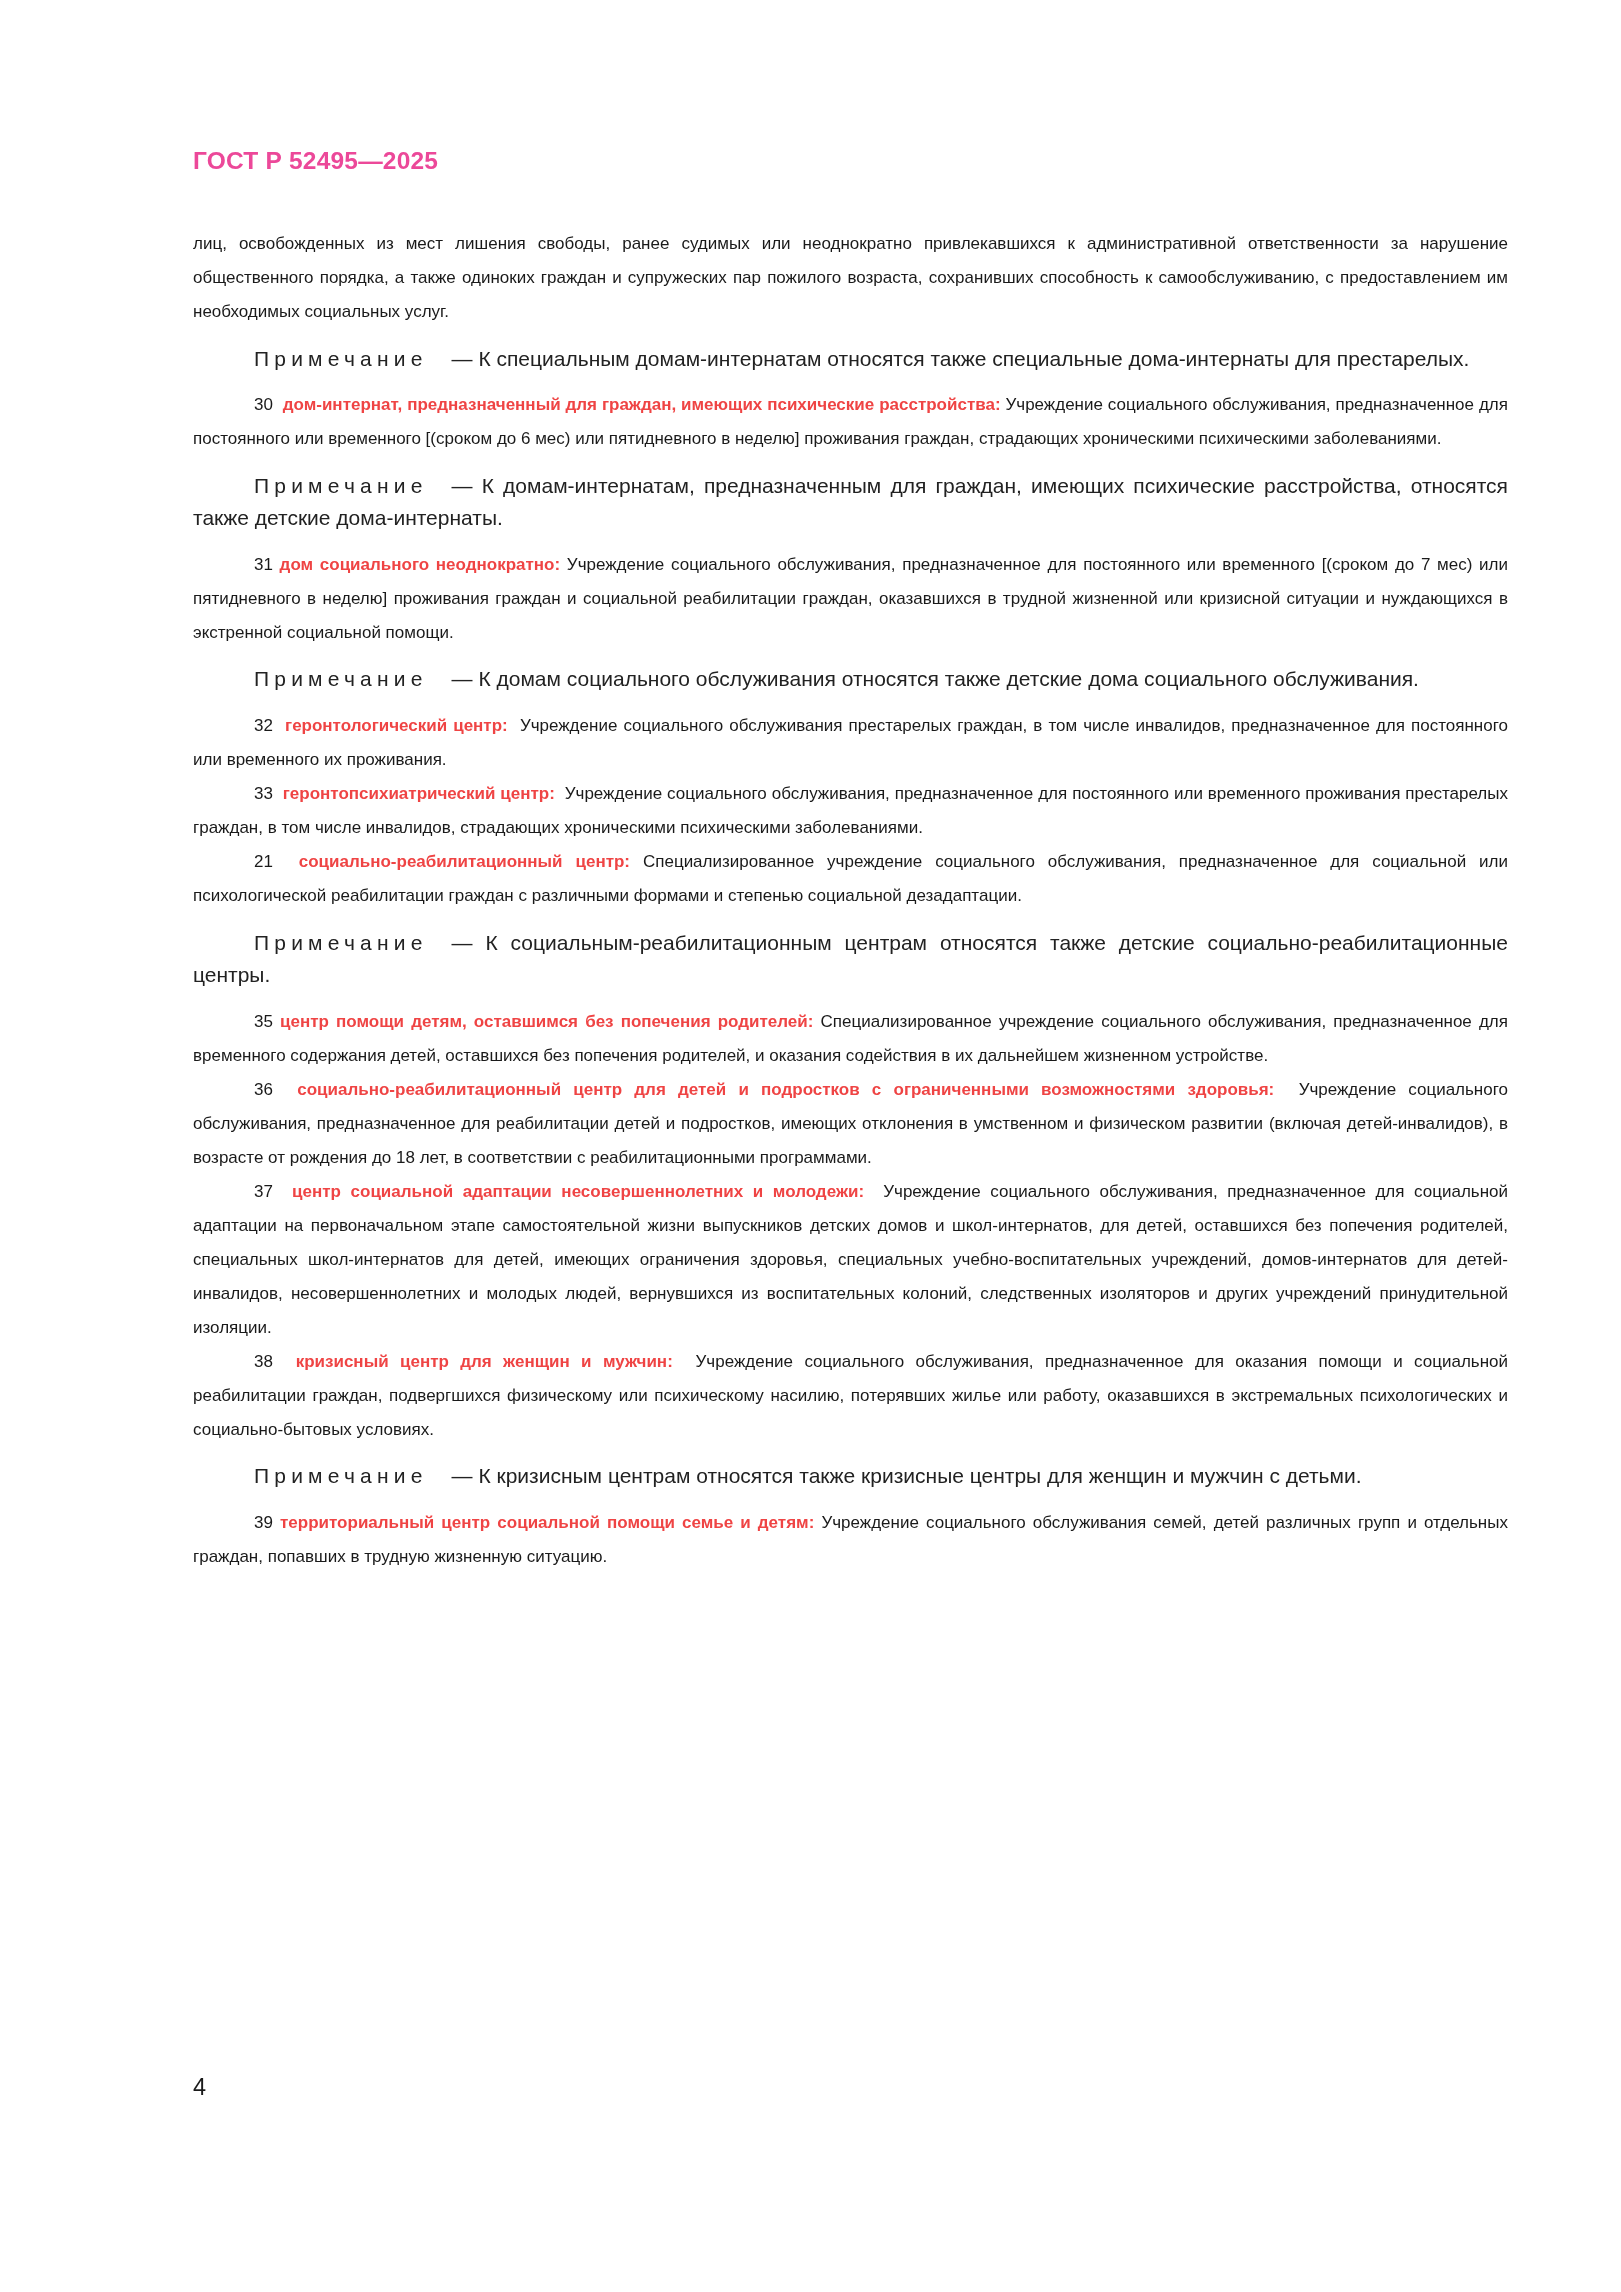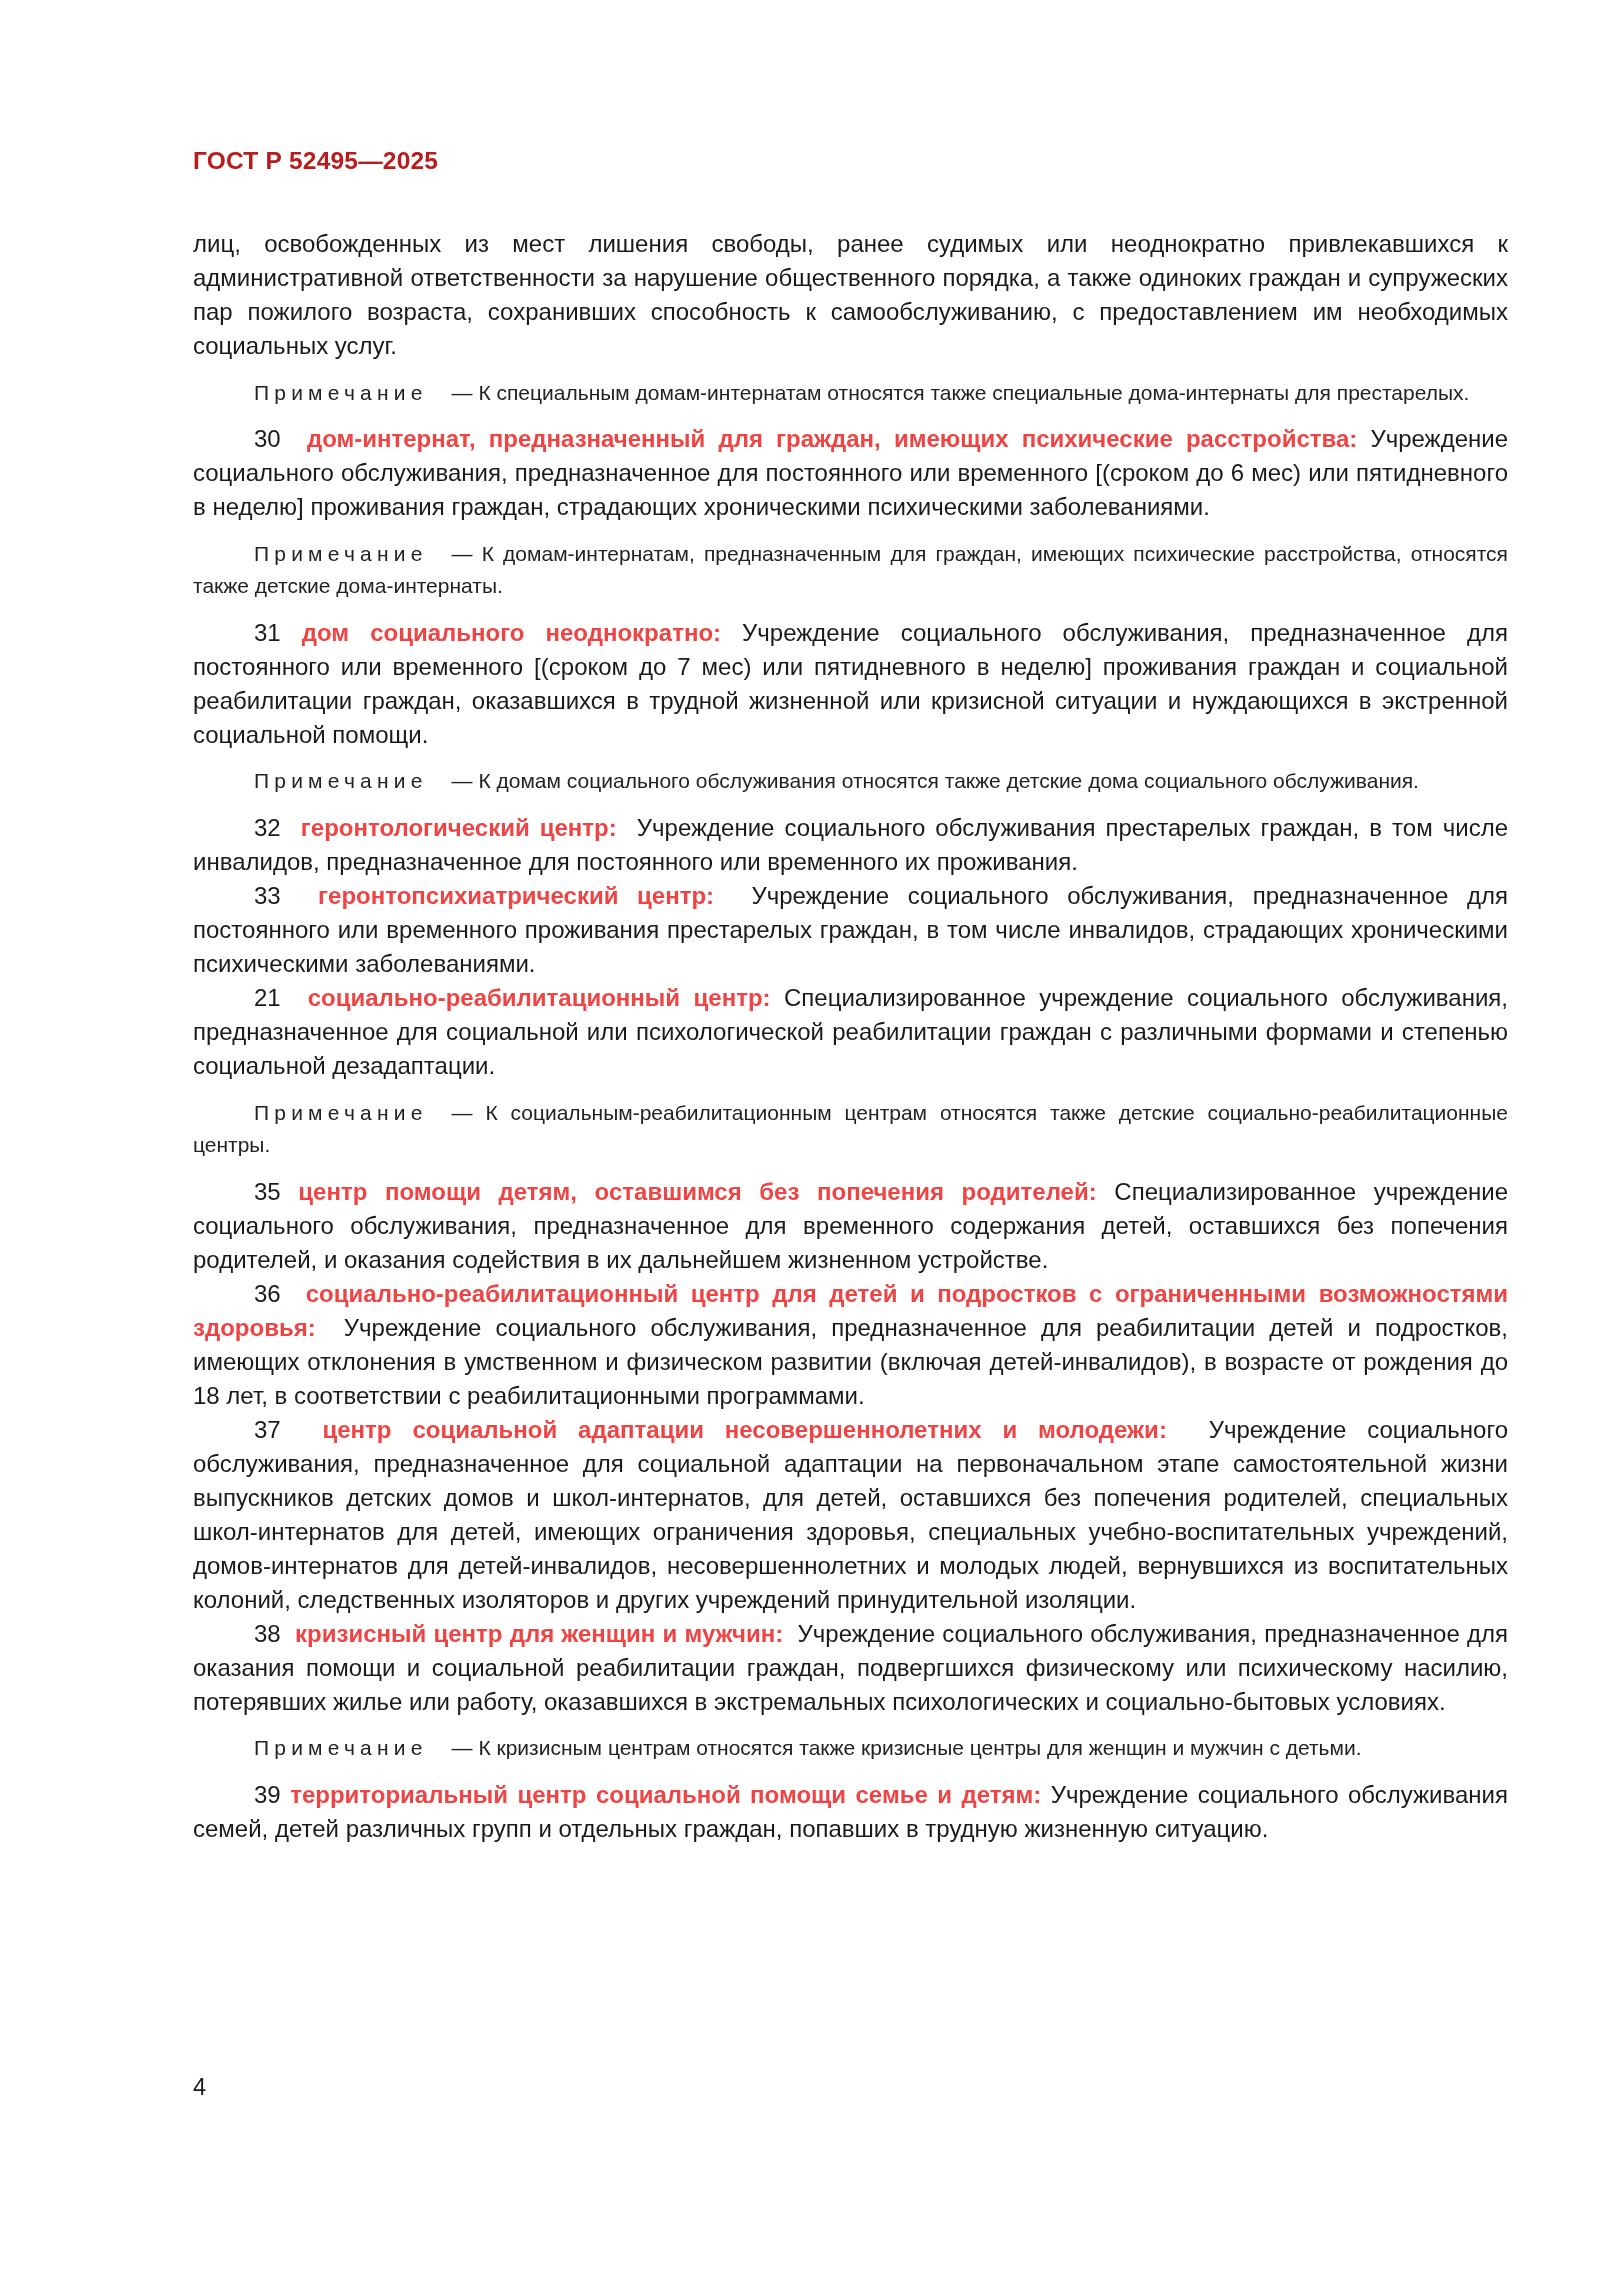--- a/index.html
+++ b/index.html
@@ -1,20 +1,20 @@
 <!DOCTYPE html>
 <html><head>
 <meta charset="utf-8">
 <style>
   html, body { margin: 0; padding: 0; background: #ffffff; }
   body { width: 1621px; height: 2293px; position: relative; overflow: hidden; color: #1a1a1a; }
   .page { position: absolute; left: 193px; top: 0; width: 1315px; font-family: "Liberation Sans", sans-serif; }
-  .header { position: absolute; top: 147px; left: 0; font-size: 24.5px; font-weight: bold; letter-spacing: 0.2px; color: #b91c1c; }
+  .header { position: absolute; top: 147px; left: 0; font-size: 24.5px; font-weight: bold; letter-spacing: 0.2px; color: #ec4899; }
   .body { position: absolute; top: 227px; left: 0; width: 1315px; }
-  p { margin: 0; text-align: justify; font-size: 24px; line-height: 34px; }
+  p { margin: 0; text-align: justify; font-size: 17px; line-height: 34px; }
   .term { text-indent: 61px; }
   .note { font-size: 21px; line-height: 32px; text-indent: 61px; margin-top: 13.7px; margin-bottom: 13.7px; color: #222; }
   .note .lbl { letter-spacing: 5.2px; margin-right: 24px; }
   b { font-weight: bold; color: #ef4444; }
   .pagenum { position: absolute; top: 2074px; left: 0; font-size: 23.5px; }
 </style>
 </head>
 <body>
 
 <div class="page">

